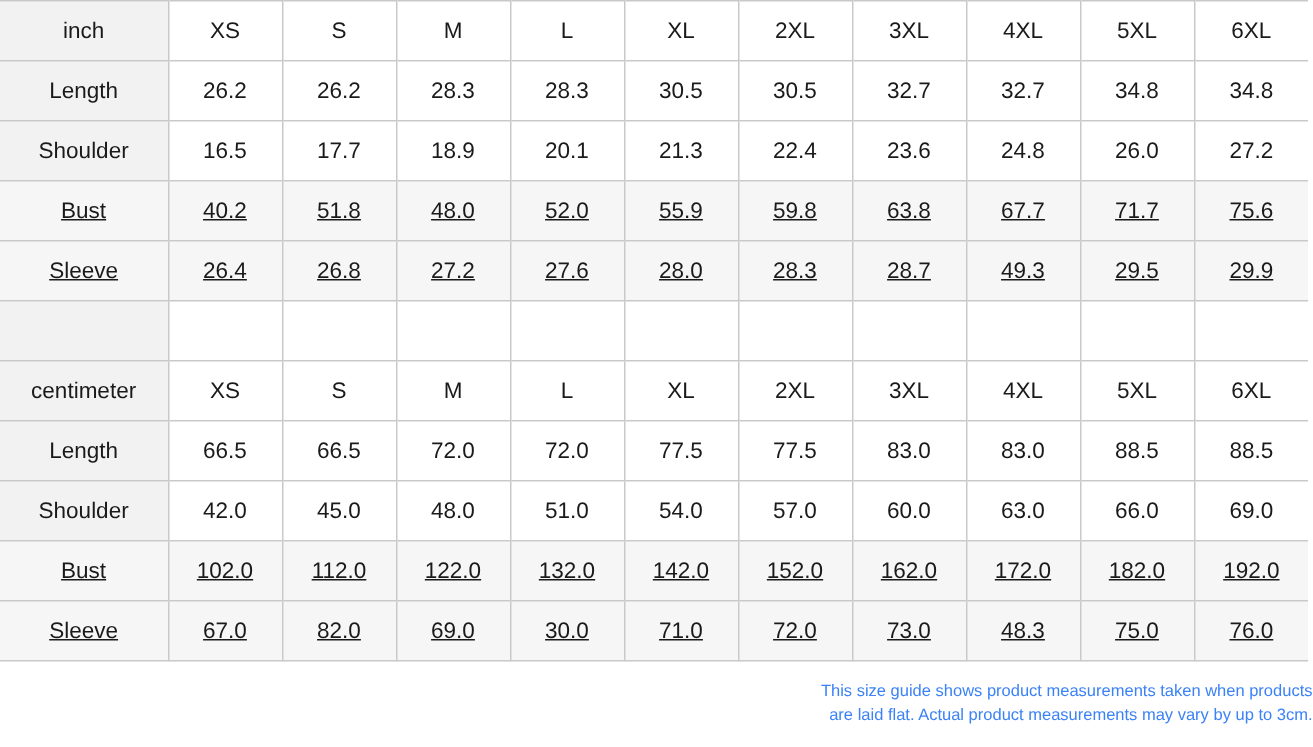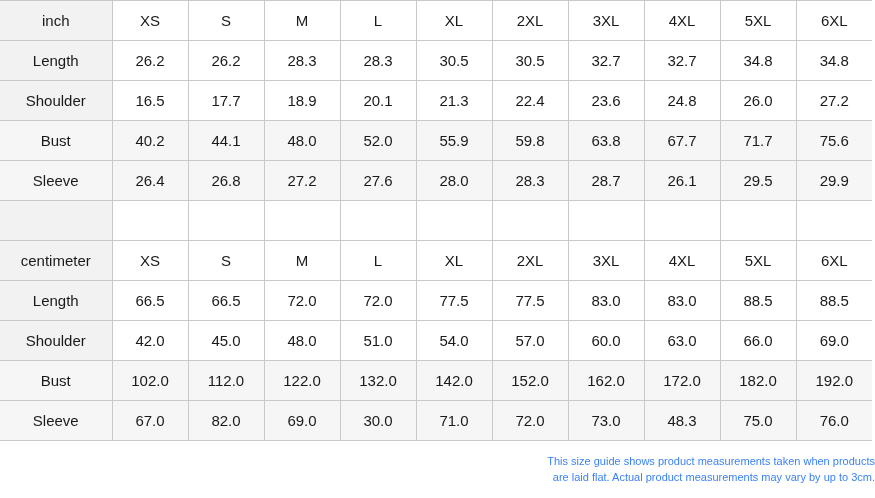--- a/index.html
+++ b/index.html
@@ -52,20 +52,21 @@
   }
   .row-label {
     background: #f2f2f2 !important;
     font-size: 15px;
   }
   .header-row td {
     font-size: 15px;
   }
   .shaded td {
     background: #f6f6f6 !important;
+    text-decoration: underline;
   }
   .spacer-row td {
     height: 40px;
     background: #ffffff !important;
     border-bottom: 1px solid #c9c9c9;
   }
   .spacer-row td.unit-cell {
     background: #f2f2f2 !important;
   }
   .note {
@@ -135,41 +136,41 @@
         <td>22.4</td>
         <td>23.6</td>
         <td>24.8</td>
         <td>26.0</td>
         <td>27.2</td>
       </tr>
 
       <tr class="shaded">
         <td class="row-label">Bust</td>
         <td>40.2</td>
-        <td>44.1</td>
+        <td>51.8</td>
         <td>48.0</td>
         <td>52.0</td>
         <td>55.9</td>
         <td>59.8</td>
         <td>63.8</td>
         <td>67.7</td>
         <td>71.7</td>
         <td>75.6</td>
       </tr>
 
       <tr class="shaded">
         <td class="row-label">Sleeve</td>
         <td>26.4</td>
         <td>26.8</td>
         <td>27.2</td>
         <td>27.6</td>
         <td>28.0</td>
         <td>28.3</td>
         <td>28.7</td>
-        <td>26.1</td>
+        <td>49.3</td>
         <td>29.5</td>
         <td>29.9</td>
       </tr>
 
       <tr class="spacer-row">
         <td class="unit-cell"></td>
         <td></td>
         <td></td>
         <td></td>
         <td></td>

